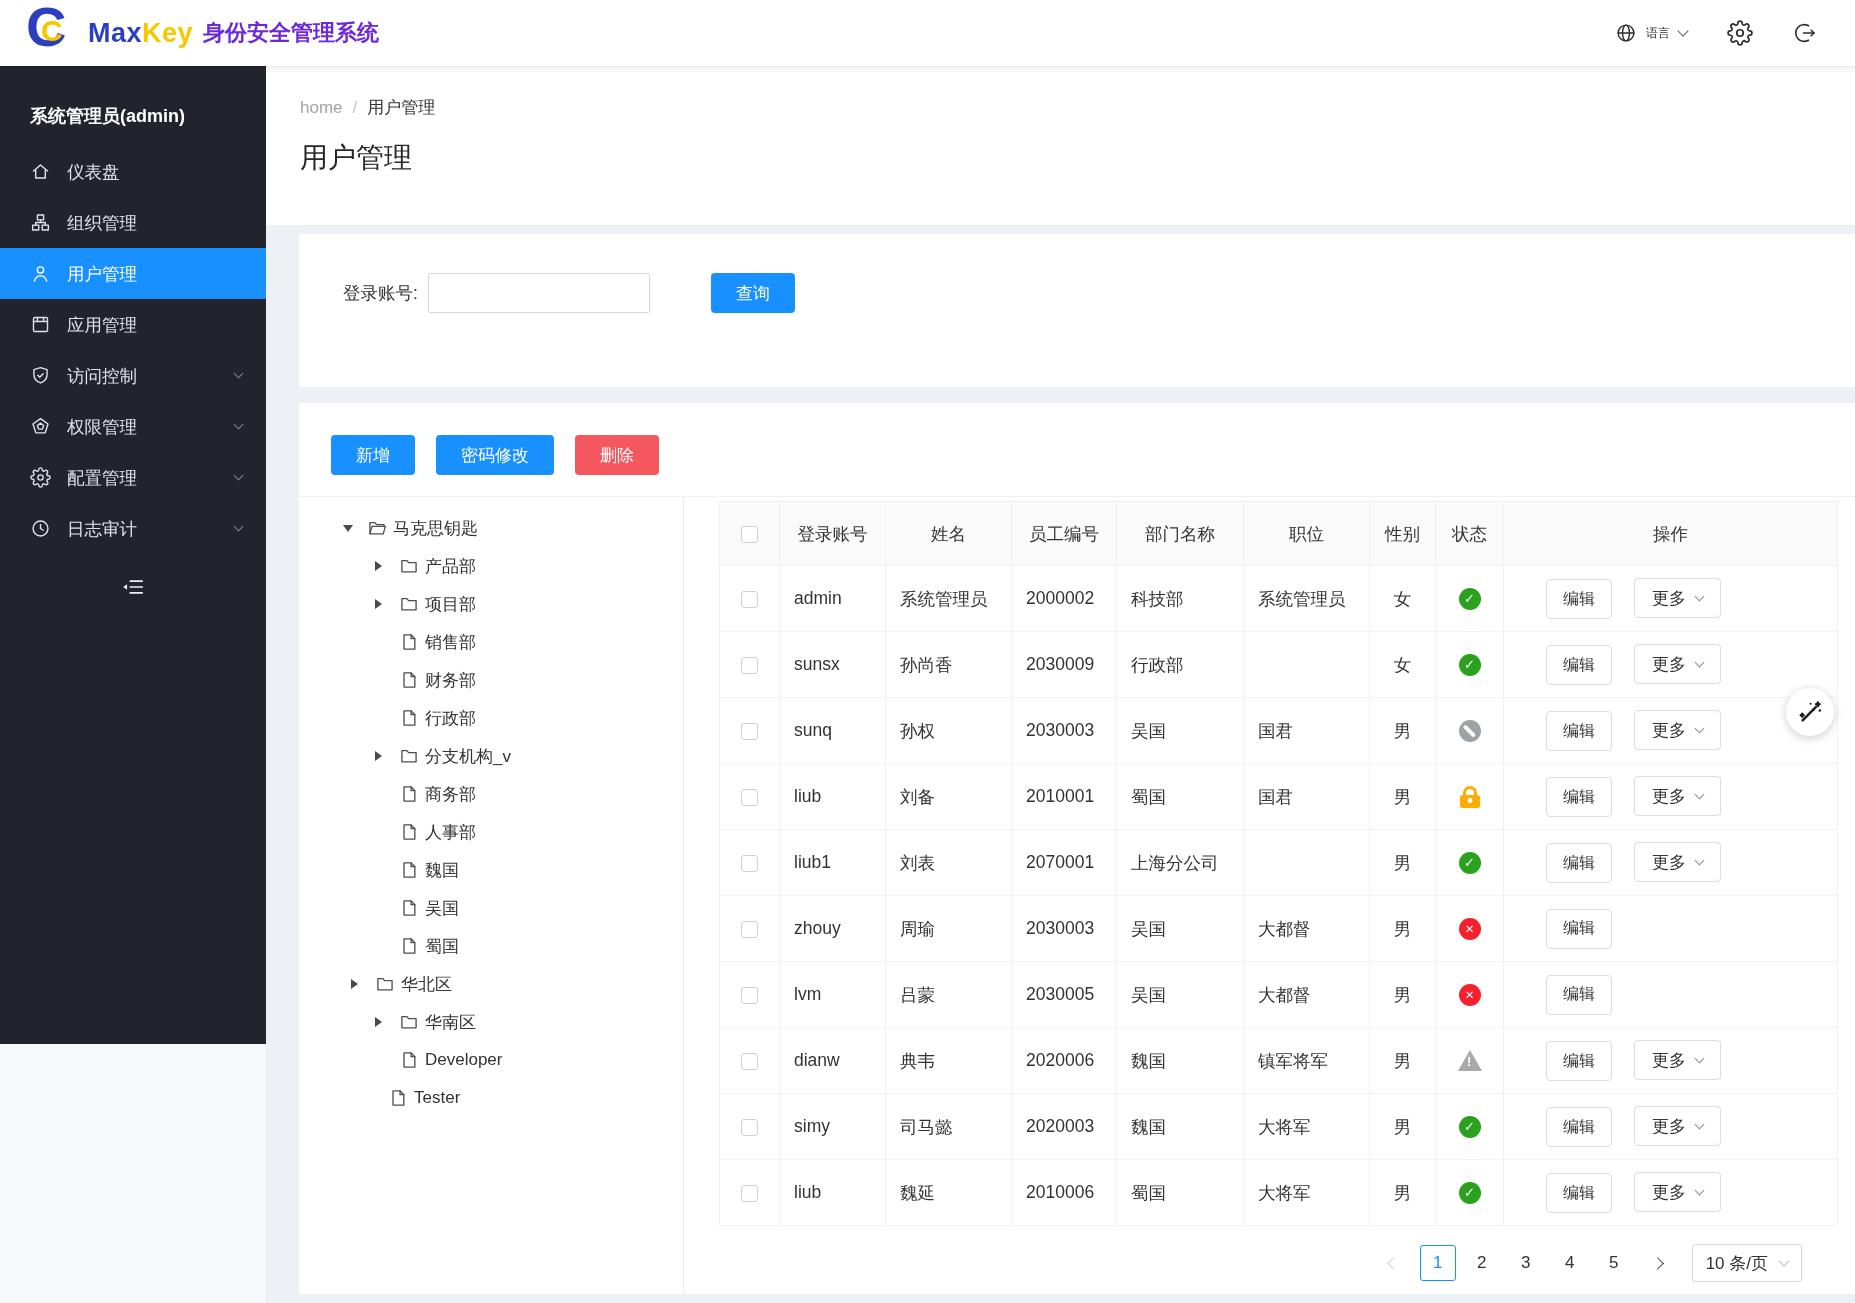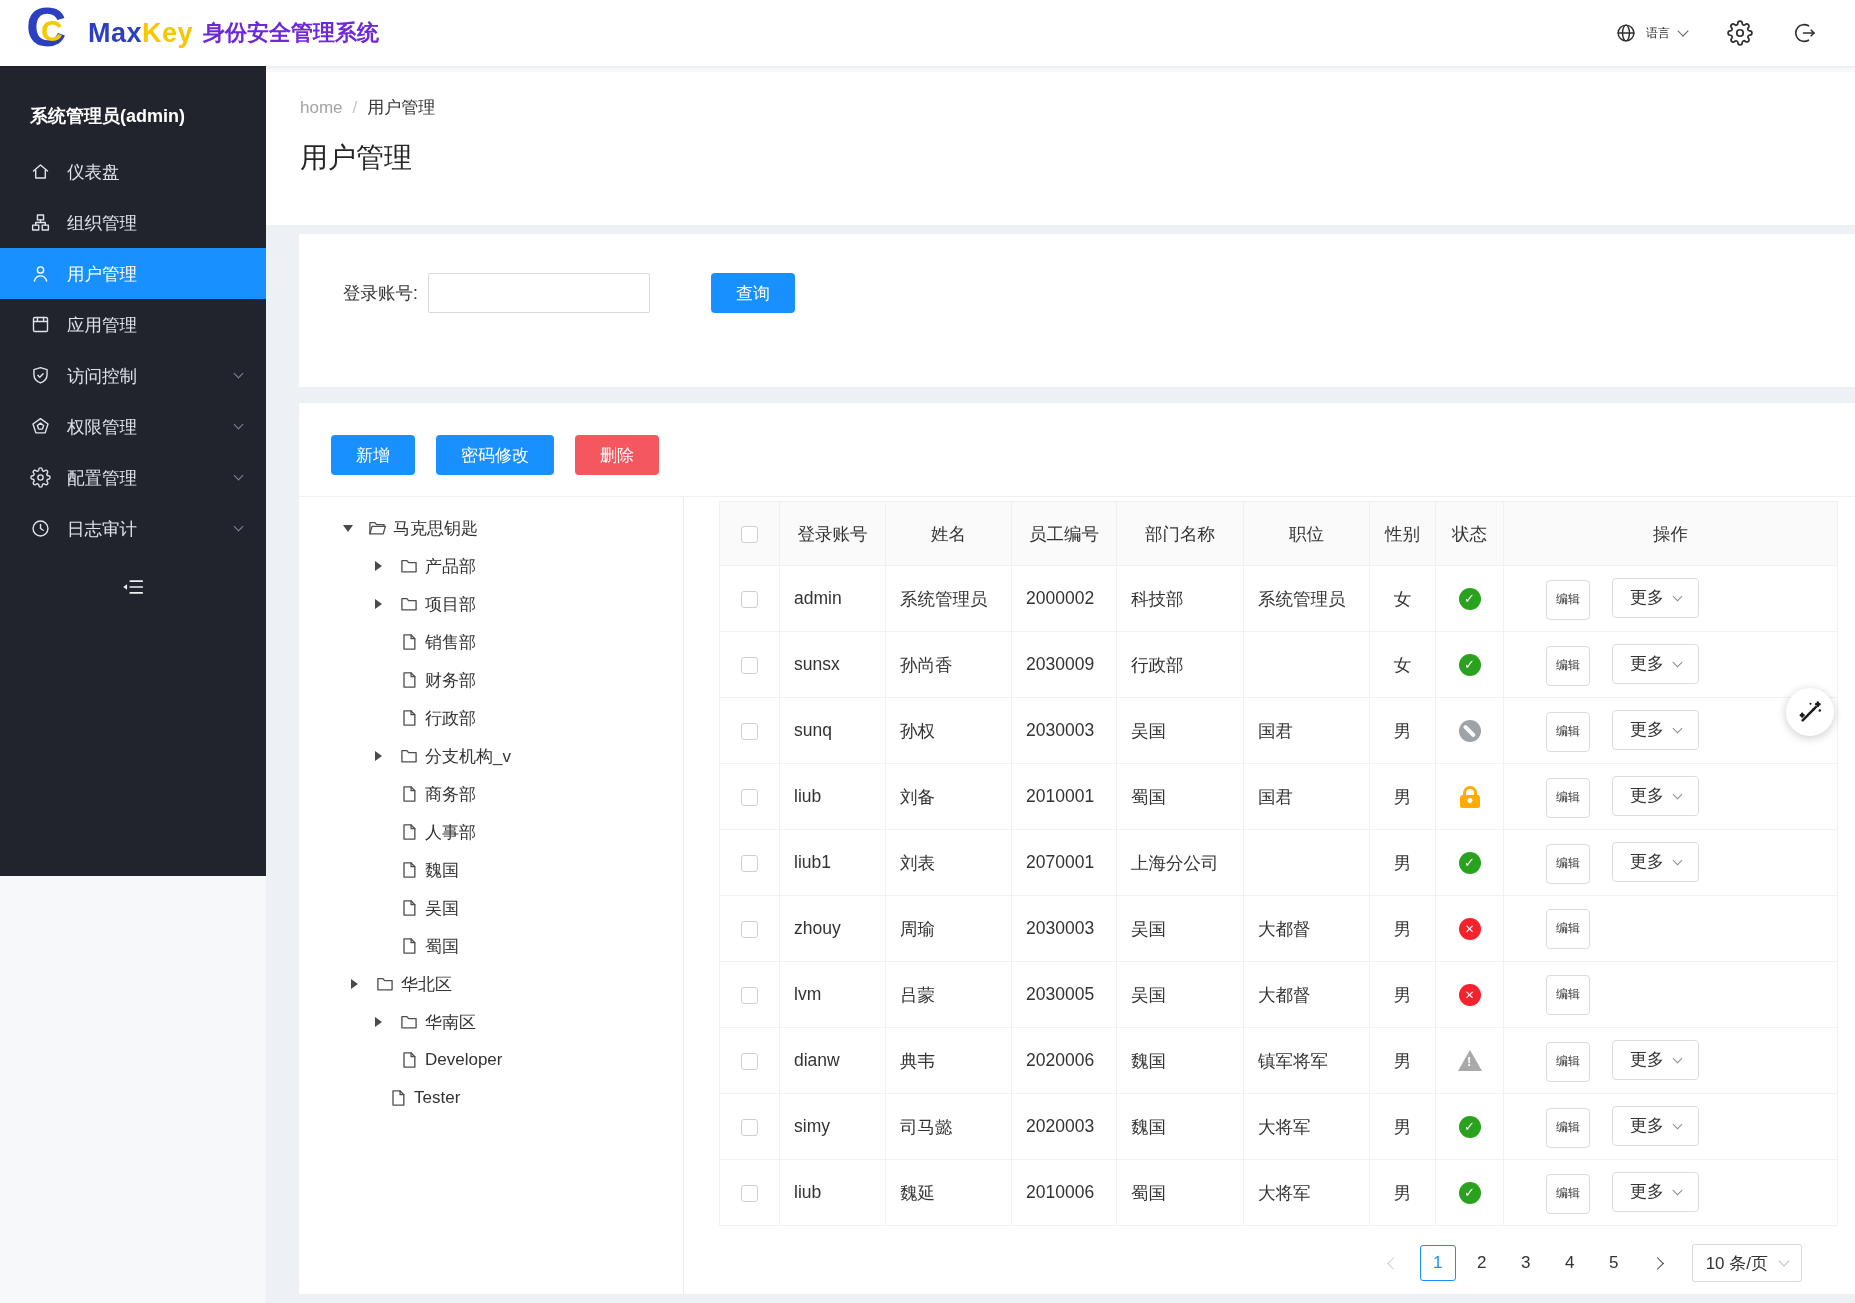--- a/index.html
+++ b/index.html
@@ -23,21 +23,21 @@
   .brand-text{font-size:27px;font-weight:bold;margin-left:6px;letter-spacing:.5px}
   .brand-max{color:#2b3fc0}.brand-key{color:#f6c800}
   .brand-product{font-size:22px;font-weight:bold;color:#6d28d9;margin-left:10px}
   .topbar-actions{margin-left:auto;display:flex;align-items:center;gap:40px;margin-right:38px;color:#2e2e2e}
   .lang{display:flex;align-items:center;gap:9px;font-size:12px;cursor:pointer}
   .icon-22 svg{width:22px;height:22px}.icon-24 svg{width:24px;height:24px}.icon-26 svg{width:26px;height:26px}
   .chev{display:inline-block;width:8px;height:8px;border-right:1.6px solid #666;border-bottom:1.6px solid #666;
         transform:rotate(45deg);margin-top:-4px}
 
   
-  .sidebar{position:absolute;left:0;top:66px;width:266px;height:810px;background:var(--sidebar_bg)}
+  .sidebar{position:absolute;left:0;top:66px;width:266px;height:978px;background:var(--sidebar_bg)}
   .sb-user{color:#fff;font-weight:bold;font-size:18px;padding:38px 0 18px 30px}
   .menu-item{height:51px;display:flex;align-items:center;padding:0 24px 0 30px;gap:16px;
              color:#dfe3ea;font-size:17.5px;cursor:pointer}
   .menu-item.active{background:var(--accent);color:#fff}
   .mi-icon svg{width:21px;height:21px}
   .mi-chev{margin-left:auto;width:7px;height:7px;border-color:#818795}
   .sb-collapse{margin-top:20px;display:flex;justify-content:center;color:#eef0f4;cursor:pointer}
   .sb-collapse svg{width:26px;height:26px}
 
   
@@ -75,22 +75,22 @@
   table.users{border-collapse:collapse;table-layout:fixed;width:1118px}
   .users th{height:64px;background:#fafafa;font-weight:400;font-size:17.5px;color:#333;
             border:1px solid #f0f0f0;}
   .users td{height:66px;font-size:17.5px;color:#333;border:1px solid #f2f2f2;padding:0 4px 0 14px;
             overflow:hidden;white-space:nowrap}
   .users td.center{text-align:center;padding:0}
   .users td.ops{padding-left:42px}
   .ops-header{color:var(--accent)}
   .checkbox{display:inline-block;width:17px;height:17px;border:1px solid #cfcfcf;border-radius:3px;
             background:#fff;vertical-align:middle;cursor:pointer}
-  .btn-edit{width:44px;height:40px;border:1px solid #dcdcdc;border-radius:4px;background:#fff;
-            font-size:12px;color:#333;cursor:pointer;font-family:inherit}
+  .btn-edit{width:66px;height:40px;border:1px solid #dcdcdc;border-radius:4px;background:#fff;
+            font-size:16px;color:#333;cursor:pointer;font-family:inherit}
   .btn-more{height:40px;border:1px solid #dcdcdc;border-radius:4px;background:#fff;font-size:17px;color:#333;
             display:inline-flex;align-items:center;gap:10px;padding:0 17px;margin-left:22px;cursor:pointer;font-family:inherit}
   .btn-more .chev{width:7px;height:7px;border-color:#8c8c8c;margin-top:-3px}
 
   
   .st{display:inline-flex;align-items:center;justify-content:center;vertical-align:middle}
   .st-active,.st-inactive,.st-disabled{width:22px;height:22px;border-radius:50%;color:#fff;font-weight:bold}
   .st-active{background:var(--status_active);font-size:13px}
   .st-active::after{content:"✓"}
   .st-inactive{background:var(--status_inactive);font-size:11.5px}

